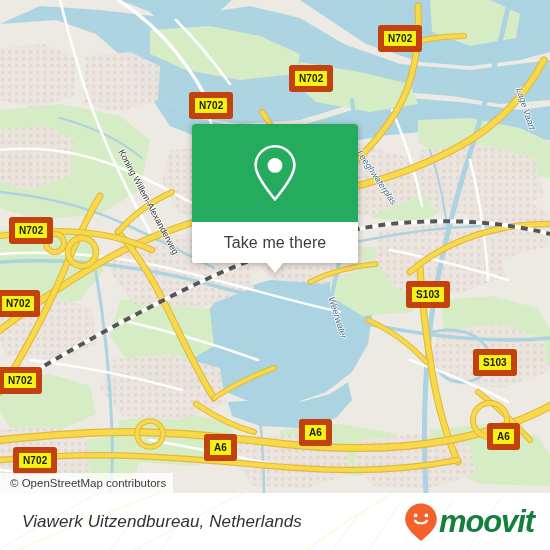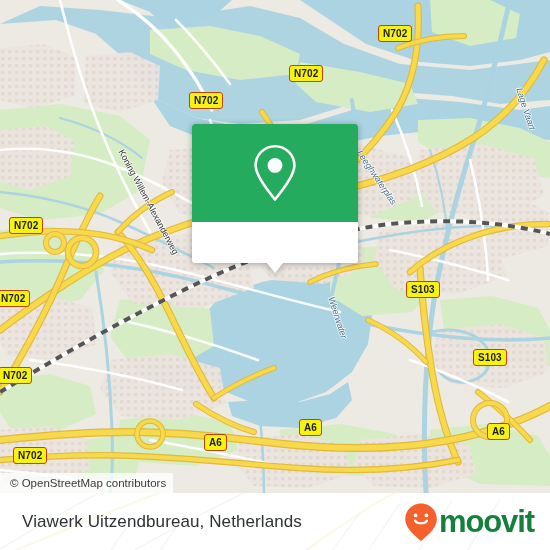--- a/index.html
+++ b/index.html
@@ -37,21 +37,21 @@
     position: absolute;
     left: 0;
     top: 0;
     display: block;
   }
 
   
   .shield {
     position: absolute;
     background: #f7f212;
-    border: 1px solid #c2410c;
+    border: 6px solid #c2410c;
     border-radius: 3px;
     color: #1b1b1b;
     font-family: "Liberation Sans", sans-serif;
     font-size: 10px;
     font-weight: bold;
     line-height: 13px;
     padding: 1px 4px 1px 4px;
     white-space: nowrap;
     letter-spacing: .1px;
     box-sizing: border-box;
@@ -149,20 +149,21 @@
 
   
   #footer {
     position: absolute;
     left: 0;
     top: 493px;
     width: 550px;
     height: 57px;
     background: #ffffff;
     overflow: hidden;
+    font-style: italic;
   }
   #footer-watermark {
     position: absolute;
     left: 0; top: -40px;
     opacity: .30;
     pointer-events: none;
   }
   #footer-title {
     position: absolute;
     left: 22px;
@@ -390,20 +391,23 @@
 
   <div id="callout">
     <div id="callout-body">
       <div id="callout-top">
         <svg width="48" height="60" viewBox="0 0 48 60" aria-hidden="true">
           <path d="M24 3.2 C13.2 3.2 4.6 11.8 4.6 22.6 C4.6 31 12 42 24 56.5
                    C36 42 43.4 31 43.4 22.6 C43.4 11.8 34.8 3.2 24 3.2 Z" fill="none" stroke="#ffffff" stroke-width="2.6" stroke-linejoin="round"></path>
           <circle cx="24" cy="22.4" r="7.4" fill="#ffffff"></circle>
         </svg>
       </div>
+      <div id="callout-bottom">
+        <span id="callout-label">Take me there</span>
+      </div>
     </div>
     <div id="callout-tail"></div>
   </div>
 
   <div id="footer">
     <svg id="footer-watermark" width="550" height="140" viewBox="0 0 550 140" aria-hidden="true">
       <g stroke="#dcdcdc" stroke-width="1.2" fill="none">
         <path d="M0,96 C60,60 126,24 192,-8"></path>
         <path d="M60,140 C120,104 186,68 252,36"></path>
         <path d="M300,140 L360,60"></path>

